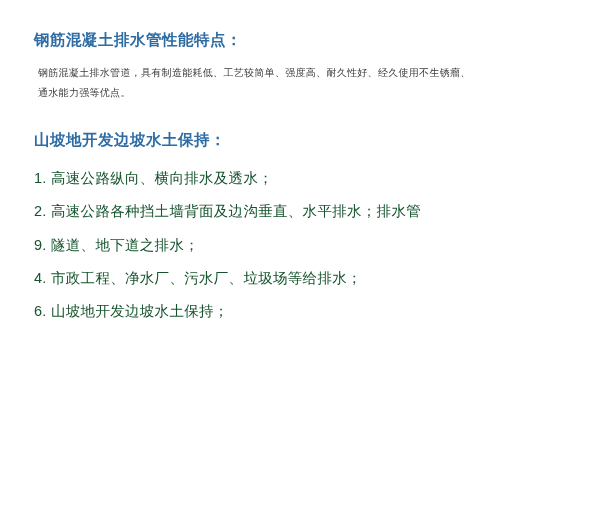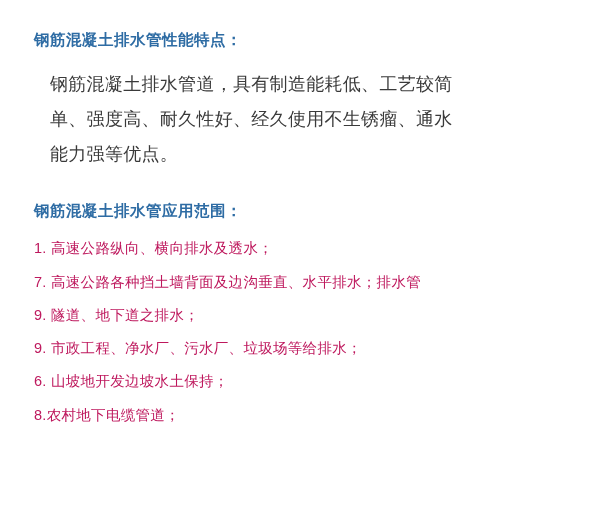--- a/index.html
+++ b/index.html
@@ -29,57 +29,56 @@
     font-weight: bold;
     font-size: 15.5px;
     letter-spacing: 0.5px;
     margin: 0 0 10px 0;
     line-height: 1.5;
   }
   .section-one .section-heading {
     margin-bottom: 12px;
   }
   .para {
-    font-size: 18px;
+    font-size: 10px;
     line-height: 1.95;
     color: #3a3a3a;
-    margin: 16px;
+    margin: 4px;
     letter-spacing: 0.3px;
   }
   .section-two {
     margin-top: 26px;
   }
   .list {
     list-style: none;
     margin: 0;
     padding: 0;
   }
   .list-item {
     font-size: 14.5px;
     line-height: 1.4;
-    color: #be185d;
+    color: #14532d;
     letter-spacing: 0.3px;
     padding: 6.5px 0;
   }
 </style>
 </head>
 <body>
 
 <div class="page">
 
   <div class="section section-one">
     <h2 class="section-heading">钢筋混凝土排水管性能特点：</h2>
     <p class="para">钢筋混凝土排水管道，具有制造能耗低、工艺较简单、强度高、耐久性好、经久使用不生锈瘤、通水能力强等优点。</p>
   </div>
 
   <div class="section section-two">
-    <h2 class="section-heading">钢筋混凝土排水管应用范围：</h2>
+    <h2 class="section-heading">山坡地开发边坡水土保持：</h2>
     <ul class="list">
       <li class="list-item">1. 高速公路纵向、横向排水及透水；</li>
-      <li class="list-item">7. 高速公路各种挡土墙背面及边沟垂直、水平排水；排水管</li>
+      <li class="list-item">2. 高速公路各种挡土墙背面及边沟垂直、水平排水；排水管</li>
       <li class="list-item">9. 隧道、地下道之排水；</li>
-      <li class="list-item">9. 市政工程、净水厂、污水厂、垃圾场等给排水；</li>
+      <li class="list-item">4. 市政工程、净水厂、污水厂、垃圾场等给排水；</li>
       <li class="list-item">6. 山坡地开发边坡水土保持；</li>
-      <li class="list-item">8.农村地下电缆管道；</li>
     </ul>
   </div>
 
 </div>
 
 </body></html>

